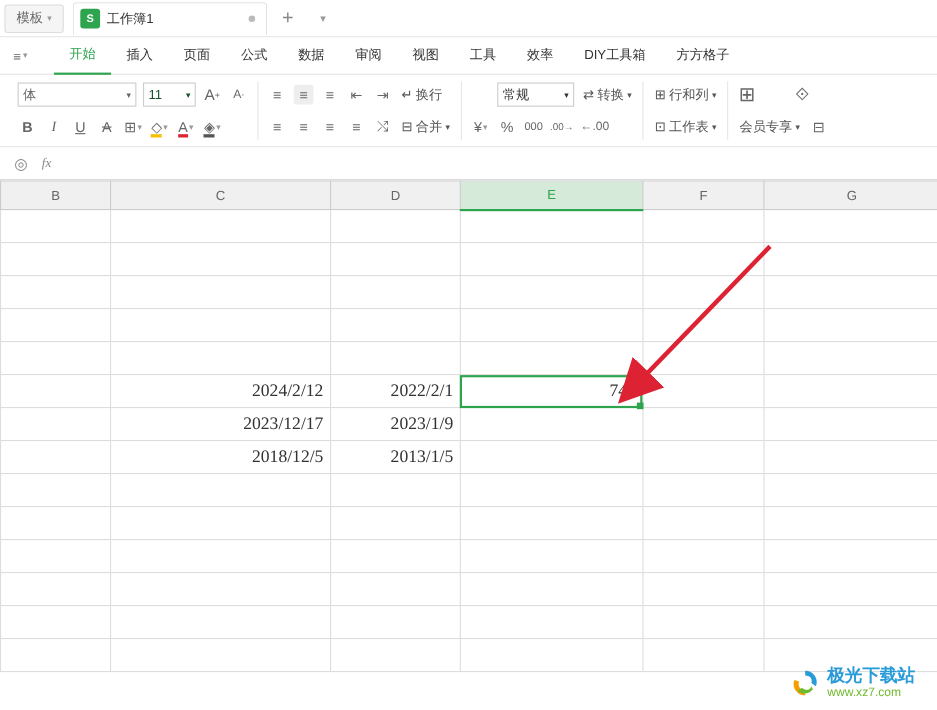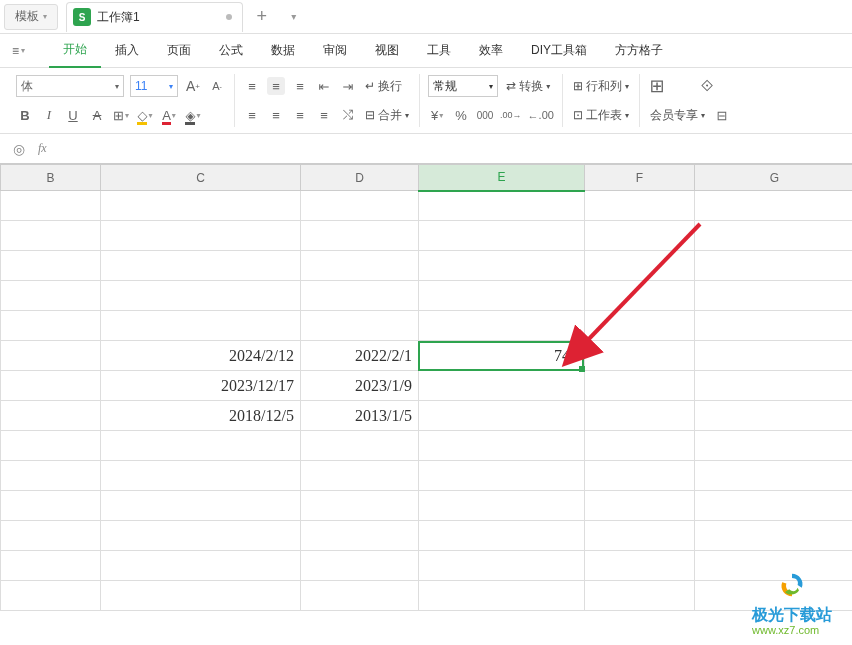--- a/index.html
+++ b/index.html
@@ -20,22 +20,22 @@
 .menubar .menu-item { padding: 0 14px; height: 34px; display: flex; align-items: center; color: #333; cursor: pointer; }
 .menubar .menu-item.active { color: #2ea44f; border-bottom: 2px solid #2ea44f; font-weight: 500; }
 
 
 .toolbar { height: 66px; display: flex; align-items: stretch; border-bottom: 1px solid #e0e0e0; background: #fff; padding: 6px 0 6px 8px; }
 .tb-group { display: flex; flex-direction: column; justify-content: space-between; padding: 0 8px; border-right: 1px solid #e5e5e5; }
 .tb-row { display: flex; align-items: center; gap: 6px; min-height: 24px; }
 .tb-ico { min-width: 18px; height: 18px; display: flex; align-items: center; justify-content: center; color: #666; font-size: 13px; }
 .tb-ico .chev { font-size: 8px; color: #999; margin-left: 1px; }
 .font-sel { width: 108px; height: 22px; border: 1px solid #ccc; padding: 0 4px; display: flex; align-items: center; justify-content: space-between; color: #666; }
-.size-sel { width: 48px; height: 22px; border: 1px solid #ccc; padding: 0 4px; display: flex; align-items: center; justify-content: space-between; color: #3b82f6; }
-.num-sel { width: 70px; height: 22px; border: 1px solid #ccc; padding: 0 4px; display: flex; align-items: center; justify-content: space-between; color: #333; }
+.size-sel { width: 48px; height: 22px; border: 1px solid #ccc; padding: 0 4px; display: flex; align-items: center; justify-content: space-between; color: #14532d; }
+.num-sel { width: 70px; height: 22px; border: 1px solid #ccc; padding: 0 4px; display: flex; align-items: center; justify-content: space-between; color: #333; margin-left: 24px; }
 .tb-txt-btn { display: flex; align-items: center; gap: 3px; color: #555; height: 22px; padding: 0 2px; }
 .underline-a { position: relative; display: inline-block; }
 .underline-a.red::after { content:''; position:absolute; left:0; right:0; bottom:-2px; height:3px; background:#d23; }
 .underline-a.yellow::after { content:''; position:absolute; left:0; right:0; bottom:-2px; height:3px; background:#f5c000; }
 .underline-a.dark::after { content:''; position:absolute; left:0; right:0; bottom:-2px; height:3px; background:#555; }
 
 
 .formula-bar { height: 30px; display: flex; align-items: center; border-bottom: 1px solid #ccc; background: #fff; padding-left: 10px; gap: 10px; }
 .fb-icon { width: 18px; height: 18px; display: flex; align-items: center; justify-content: center; color: #888; font-size: 14px; }
 .fb-fx { font-style: italic; color: #888; font-family: serif; text-align: right; }
@@ -54,21 +54,21 @@
 .col-f { width: 110px; }
 .col-g { width: 160px; }
 
 .selected-cell { position: absolute; border: 2px solid #2ea44f; pointer-events: none; }
 .selected-cell .handle { position: absolute; right: -3px; bottom: -3px; width: 6px; height: 6px; background: #2ea44f; }
 
 
 .arrow-svg { position: absolute; pointer-events: none; }
 
 
-.watermark { position: absolute; right: 20px; bottom: 8px; display: flex; align-items: center; gap: 6px; flex-direction: column; }
+.watermark { position: absolute; right: 20px; bottom: 8px; display: flex; align-items: center; gap: 6px; }
 .watermark .logo { width: 28px; height: 28px; }
 .watermark .txt { display: flex; flex-direction: column; line-height: 1.2; }
 .watermark .txt .l1 { color: #289bd8; font-weight: bold; font-size: 16px; }
 .watermark .txt .l2 { color: #6fb92c; font-size: 11px; }
 </style>
 </head>
 <body>
 
 <div class="titlebar">
   <div class="template-btn">

